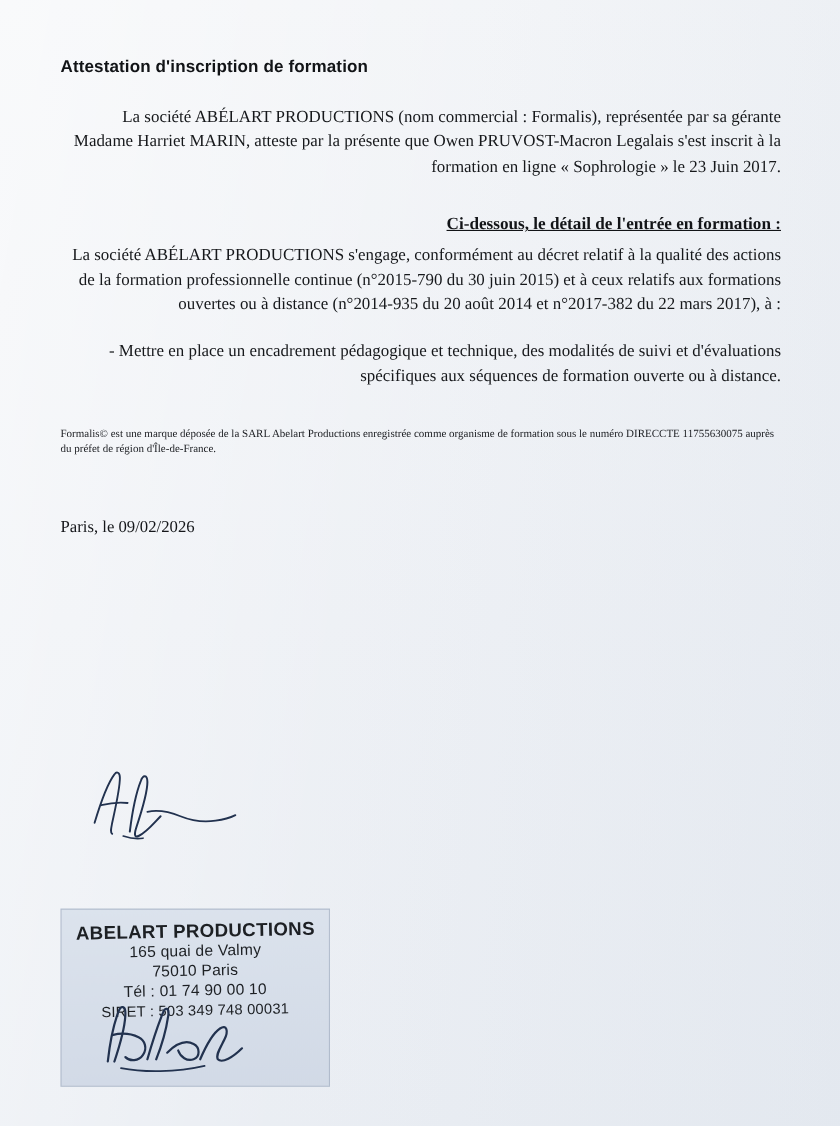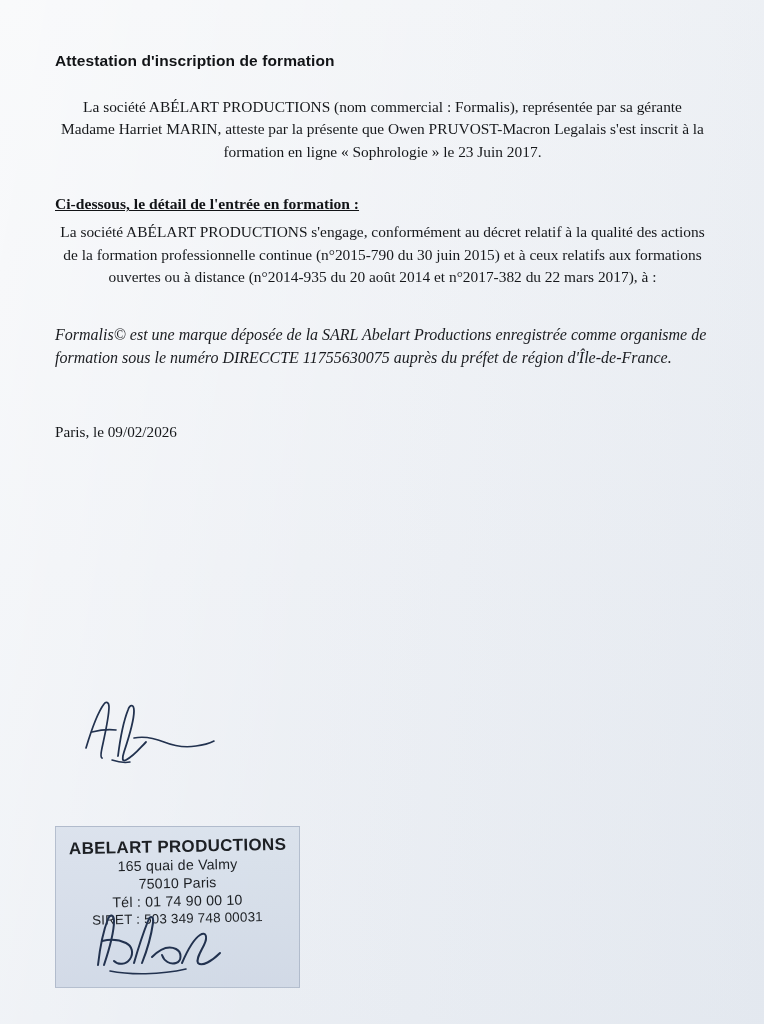--- a/index.html
+++ b/index.html
@@ -38,39 +38,39 @@
     font-weight: bold;
     letter-spacing: 0.1px;
     margin: 0 0 26px 0;
     color: #121417;
   }
 
   p.para {
     font-size: 15.4px;
     line-height: 1.46;
     margin: 0 0 20px 0;
-    text-align: center;
+    text-align: right;
     color: #16181b;
   }
 
   .section-heading {
     font-size: 15.6px;
     font-weight: bold;
     text-decoration: underline;
     margin: 32px 0 8px 0;
     color: #121417;
+    text-align: right;
   }
 
   .tight {
     margin-bottom: 22px;
   }
 
   .italic-note {
-    font-style: italic;
-    font-size: 16px;
+    font-size: 10px;
     line-height: 1.45;
     margin: 34px 0 16px 0;
     color: #1a1c20;
   }
 
   .sign-block {
     margin-top: 52px;
     font-size: 15.2px;
     line-height: 1.5;
     font-family: Liberation Serif, serif;
@@ -141,20 +141,21 @@
     <h1 class="doc-title">Attestation d'inscription de formation</h1>
 
     <p class="para">La société ABÉLART PRODUCTIONS (nom commercial : Formalis), représentée par sa gérante Madame Harriet MARIN, atteste par la présente que Owen PRUVOST-Macron Legalais s'est inscrit à la formation en ligne « Sophrologie » le 23 Juin 2017.</p>
 
 
     <div class="section-heading">Ci-dessous, le détail de l'entrée en formation :</div>
 
 
     <p class="para">La société ABÉLART PRODUCTIONS s'engage, conformément au décret relatif à la qualité des actions de la formation professionnelle continue (n°2015-790 du 30 juin 2015) et à ceux relatifs aux formations ouvertes ou à distance (n°2014-935 du 20 août 2014 et n°2017-382 du 22 mars 2017), à :</p>
 
+    <p class="para">- Mettre en place un encadrement pédagogique et technique, des modalités de suivi et d'évaluations spécifiques aux séquences de formation ouverte ou à distance.</p>
 
     <p class="italic-note">Formalis© est une marque déposée de la SARL Abelart Productions enregistrée comme organisme de formation sous le numéro DIRECCTE 11755630075 auprès du préfet de région d'Île-de-France.</p>
 
     <div class="sign-block">
       <div>Paris, le 09/02/2026</div>
     </div>
 
   </div>
 
   <div class="signature">

